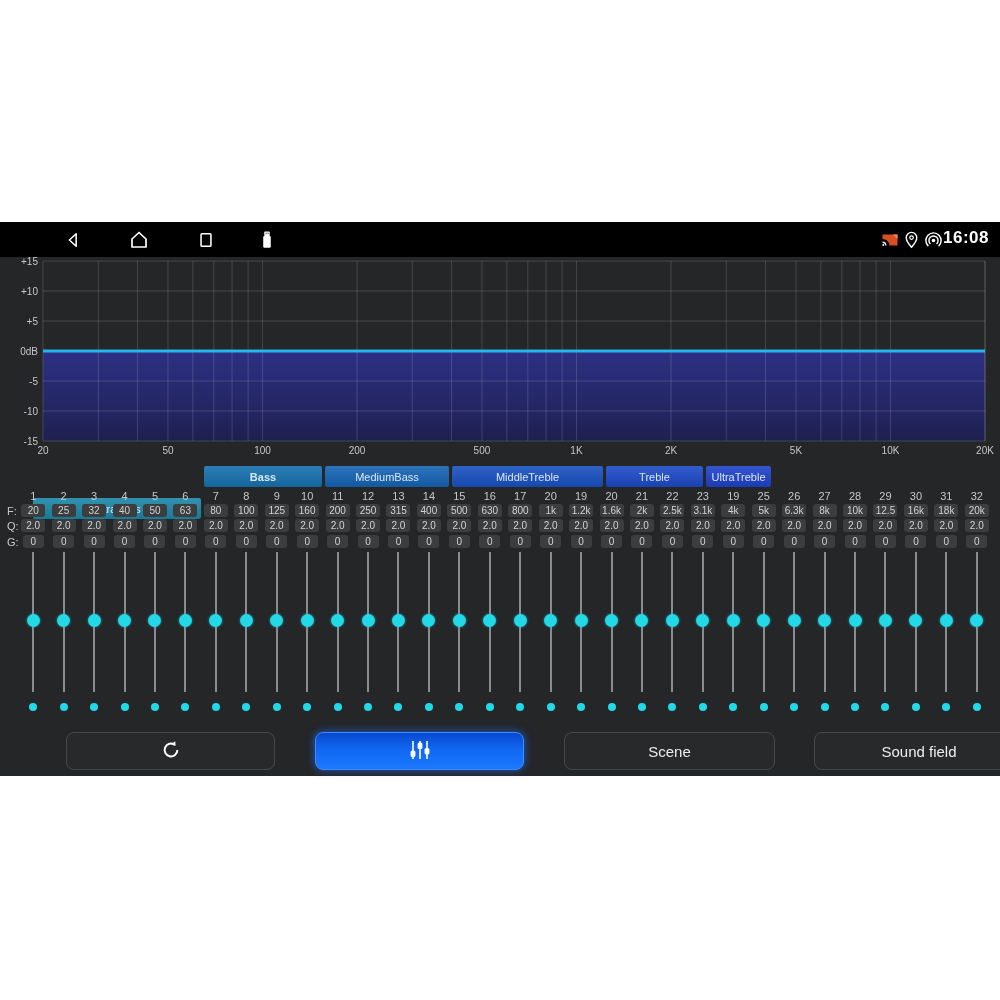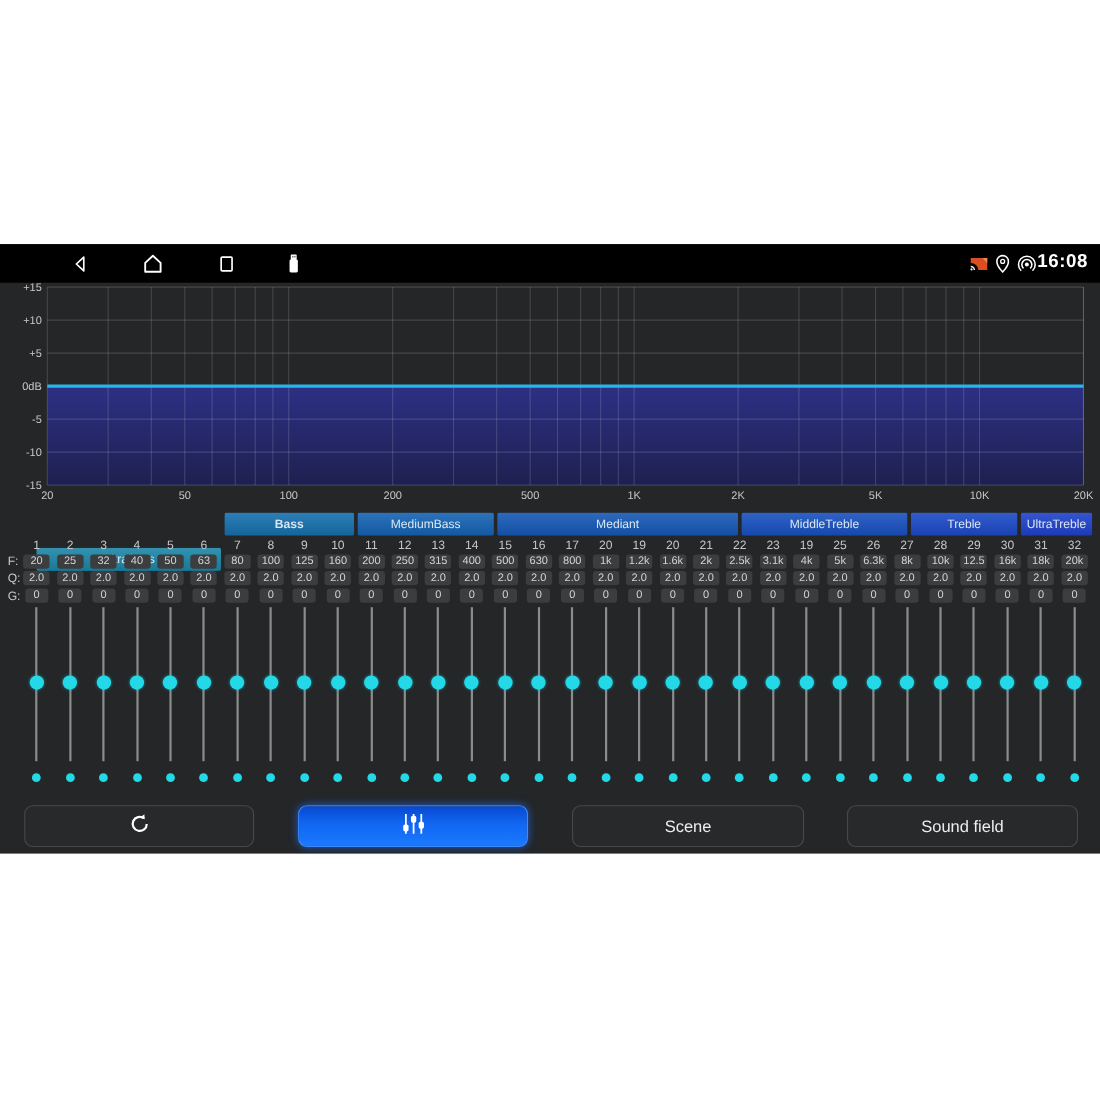--- a/index.html
+++ b/index.html
@@ -34,21 +34,21 @@
   .track { position:absolute; left:50%; top:0; width:2px; height:140px; margin-left:-1px; background:#8a8c8e; }
   .thumb { position:absolute; left:50%; top:62px; width:13px; height:13px; margin-left:-6.5px; border-radius:50%;
            background:#23d9e8; box-shadow:0 0 3px rgba(35,217,232,.6); }
   .chdot { width:8px; height:8px; border-radius:50%; background:#23d9e8; margin-top:11px; }
 
   .row-label { position:absolute; left:7px; font-size:11px; color:#c9cacc; height:13px; line-height:13px; }
 
   
   .btn { position:absolute; top:510px; height:38px; border-radius:8px; border:1px solid #47484b;
          background:#28292b; color:#ededee; font-size:15px; font-family:"Liberation Sans", sans-serif;
-         display:flex; align-items:center; justify-content:center; cursor:pointer; }
+         display:flex; align-items:center; justify-content:center; cursor:pointer;margin-left:44px; }
   .btn.active { background:linear-gradient(180deg, #0848cf 0%, #1167f2 45%, #1b79ff 100%);
                 border:1px solid #3d8bff; box-shadow:0 0 8px rgba(32,112,255,.75); }
 </style>
 </head>
 <body>
 
 <div class="page">
   <div class="app">
 
     <div class="status-bar">
@@ -163,21 +163,20 @@
           <text x="795.9531627230198" y="197" text-anchor="middle" font-size="10" font-family="Liberation Sans, sans-serif" fill="#c7c8ca">5K</text>
           <text x="890.47658136151" y="197" text-anchor="middle" font-size="10" font-family="Liberation Sans, sans-serif" fill="#c7c8ca">10K</text>
           <text x="985" y="197" text-anchor="middle" font-size="10" font-family="Liberation Sans, sans-serif" fill="#c7c8ca">20K</text>
         </svg>
     </div>
 
     <div class="band-bar">
         <div class="band-seg" style="width: 168px; background-color: rgb(27, 134, 166); margin-top: 32px;">UltraBass</div>
         <div class="band-seg" style="width: 118px; background-color: rgb(22, 112, 174); font-weight: bold;">Bass</div>
         <div class="band-seg" style="width: 124px; background-color: rgb(21, 99, 180);">MediumBass</div>
-        <div class="band-seg" style="width: 219px; background-color: rgb(21, 89, 183);">Mediant</div>
         <div class="band-seg" style="width: 151px; background-color: rgb(24, 80, 192);">MiddleTreble</div>
         <div class="band-seg" style="width: 97px; background-color: rgb(28, 73, 198);">Treble</div>
         <div class="band-seg" style="width: 65px; background-color: rgb(31, 65, 203);">UltraTreble</div>
       </div>
 
     <div class="row-label" style="top:283px">F:</div>
     <div class="row-label" style="top:298px">Q:</div>
     <div class="row-label" style="top:314px">G:</div>
 
     <div class="channel-grid">

